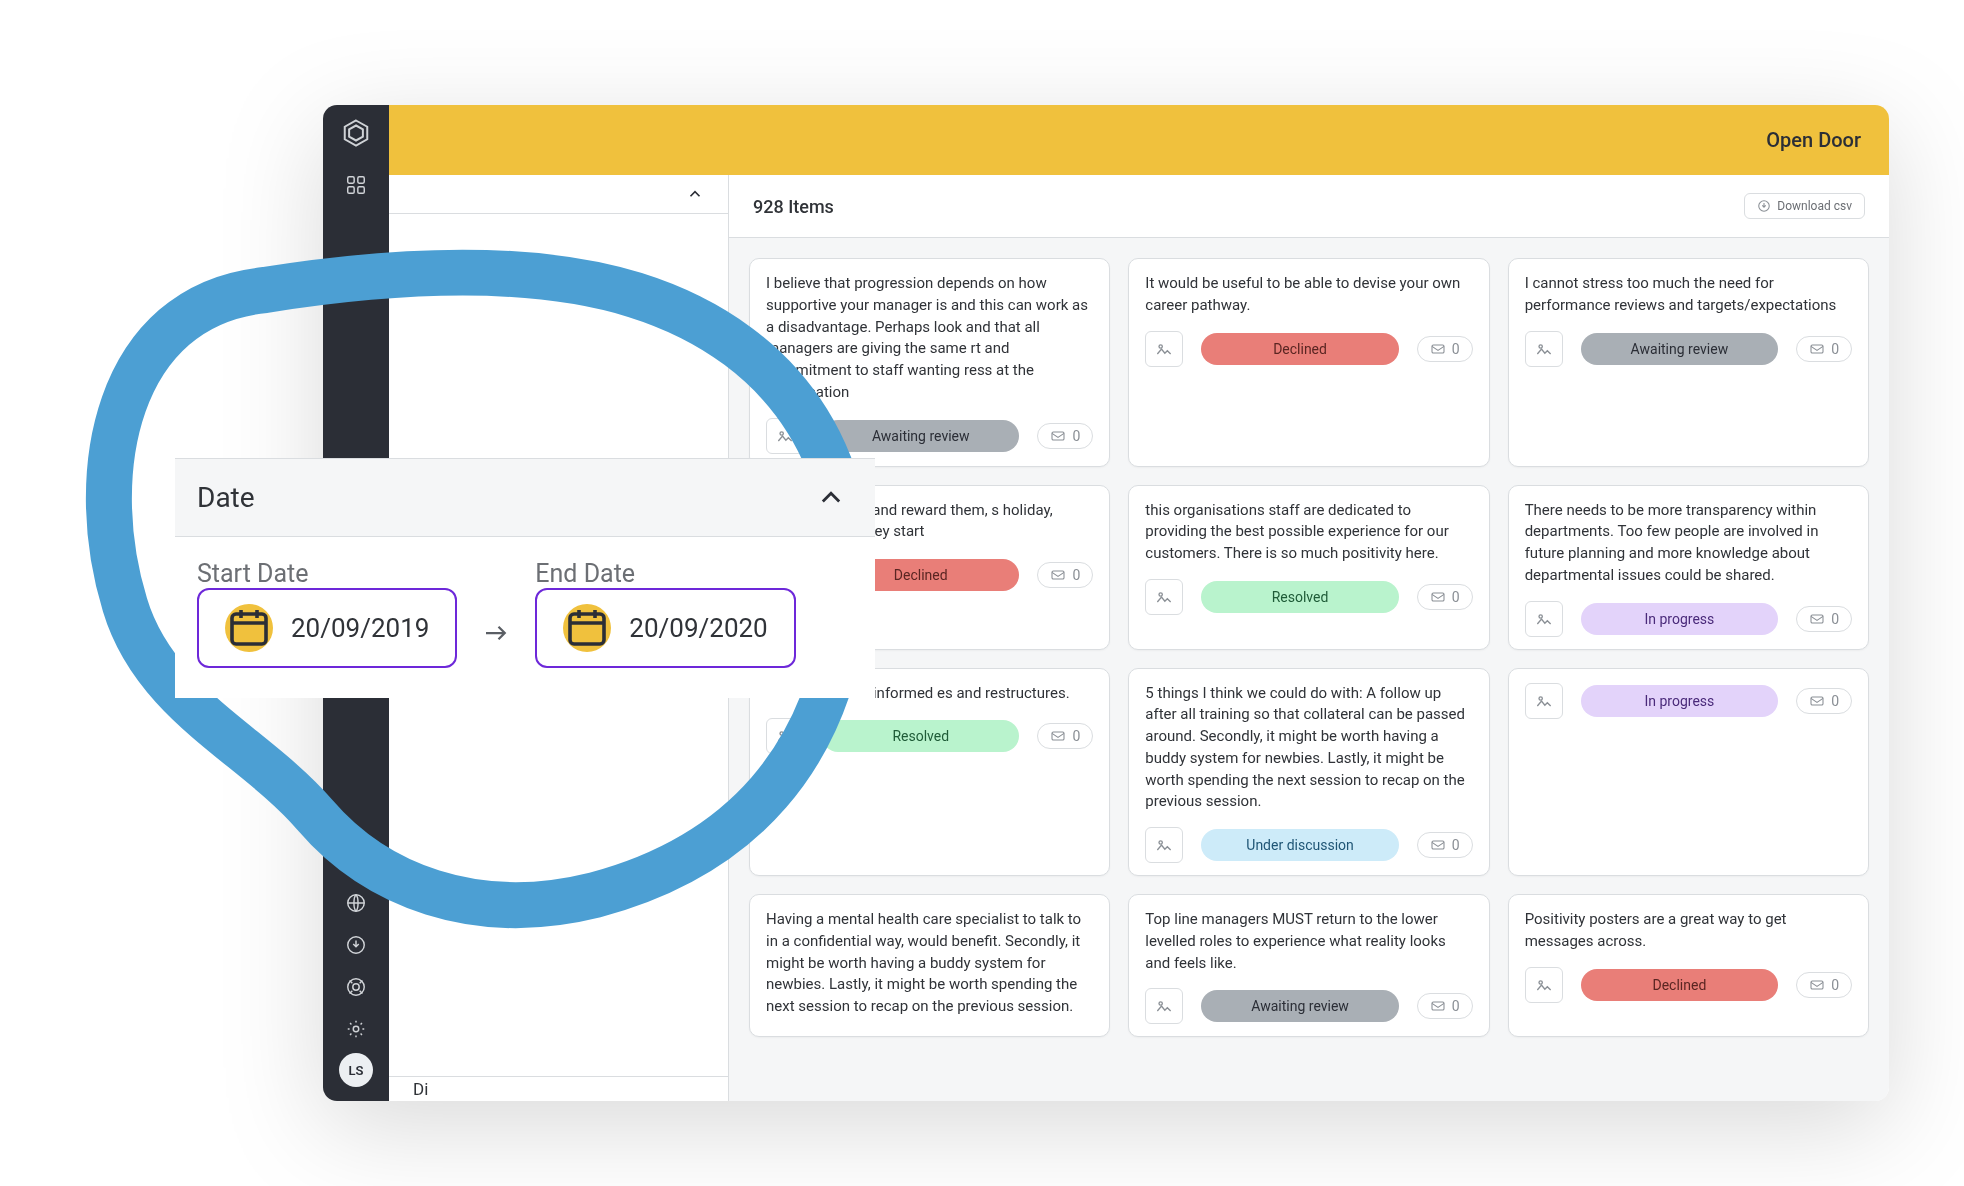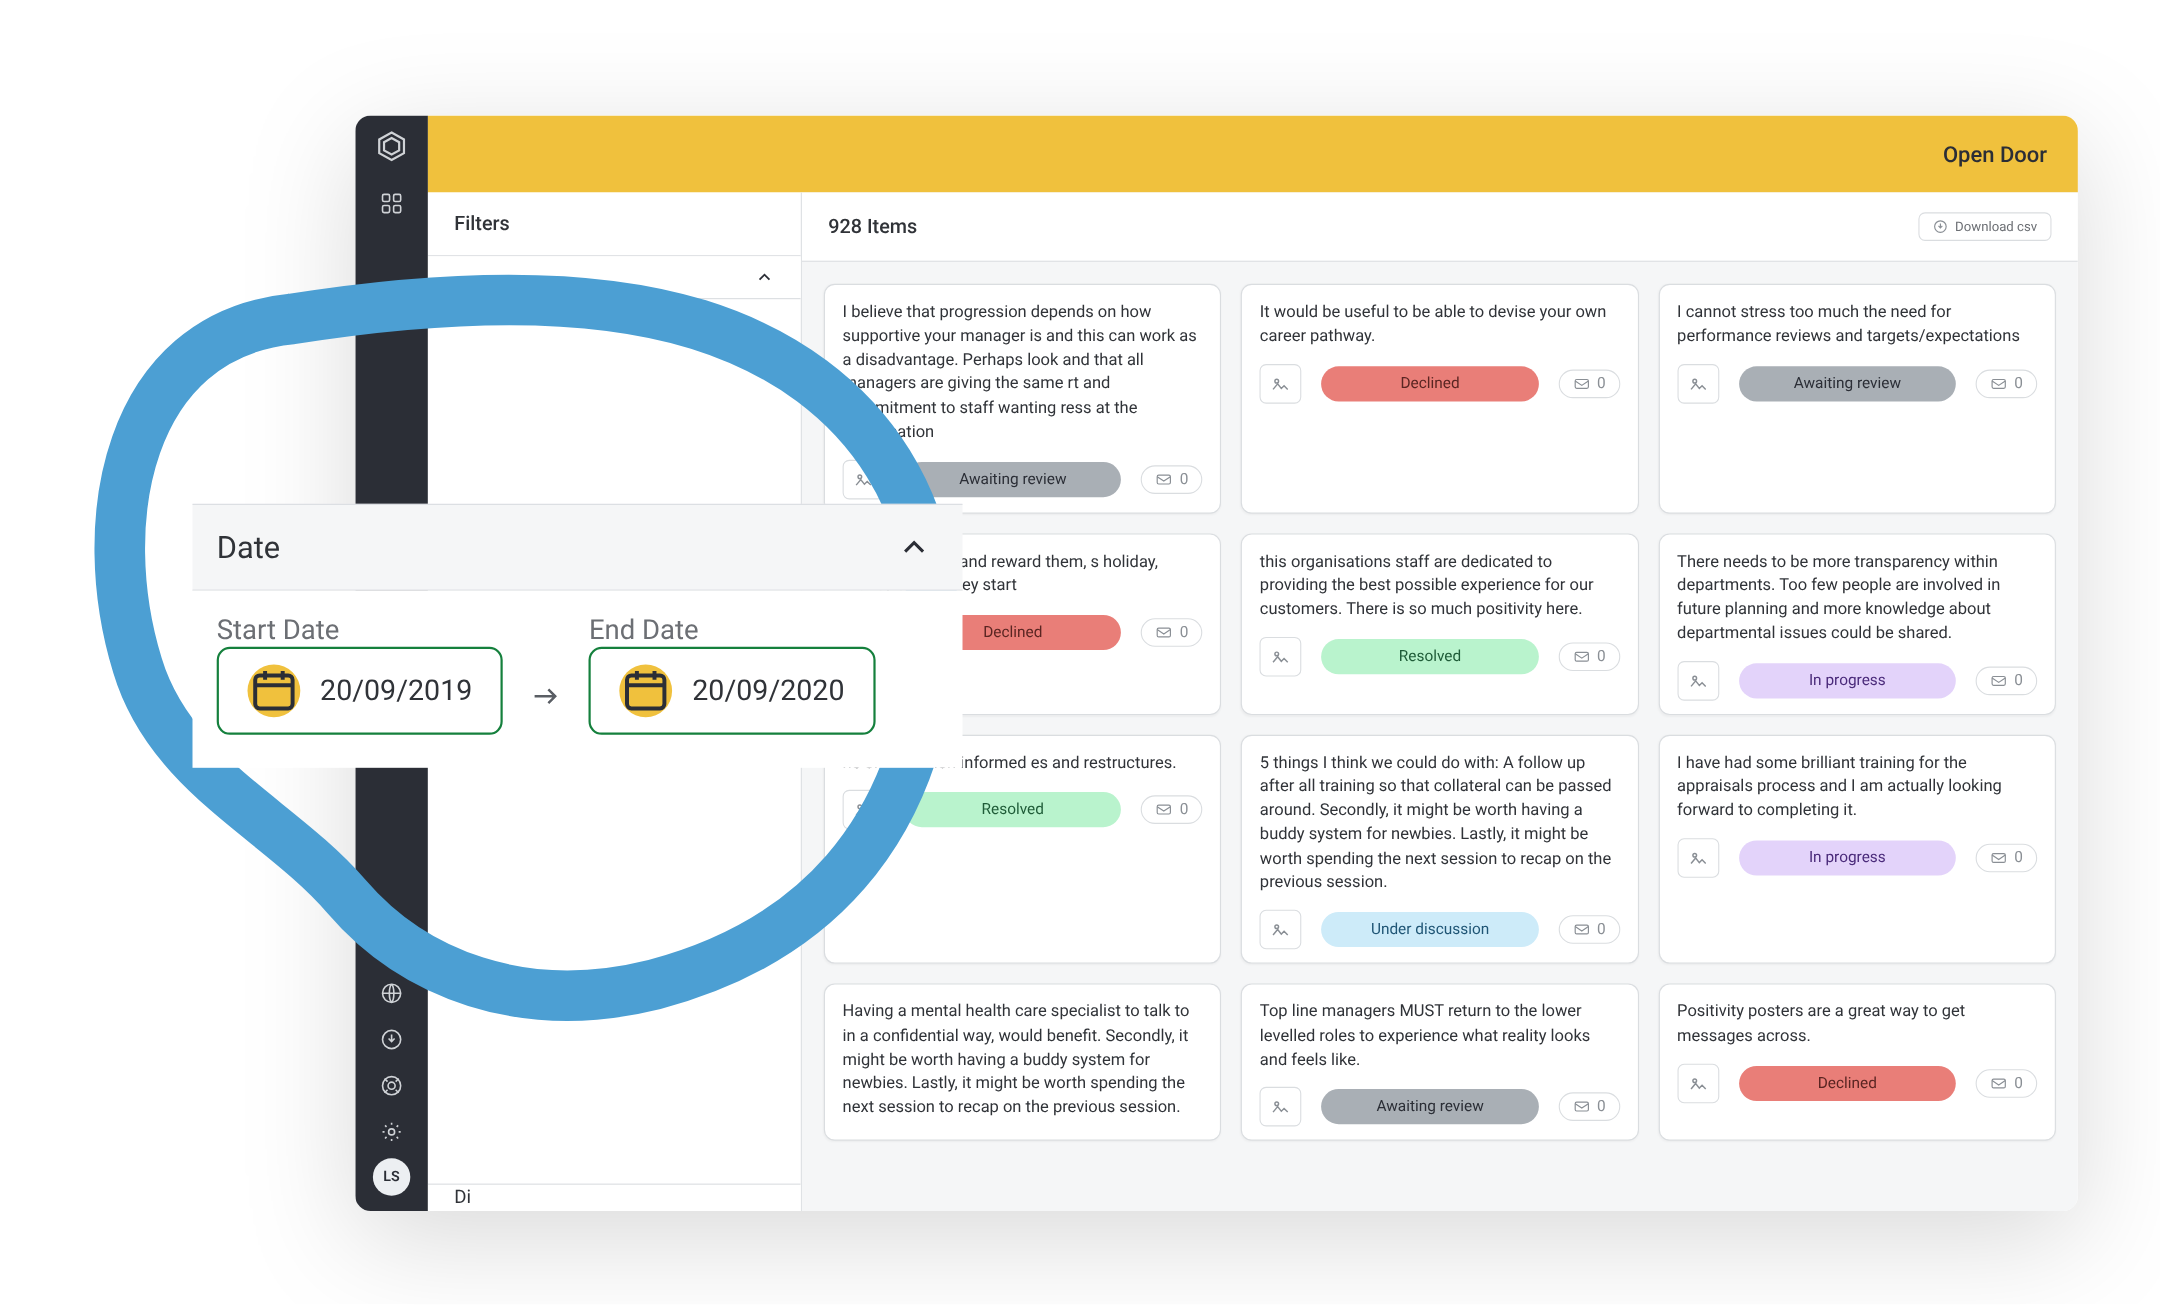--- a/index.html
+++ b/index.html
@@ -151,21 +151,21 @@
     padding:22px 30px 22px 22px;background:var(--panel-bg);border-top:1px solid var(--border);border-bottom:1px solid var(--border);
     font-size:28px;font-weight:400;color:var(--text);
   }
   .date-body{
     padding:22px 22px 30px;background:#fff;display:flex;align-items:flex-end;gap:24px;
   }
   .date-field{display:flex;flex-direction:column;gap:0;}
   .date-label{font-size:25px;color:var(--muted);}
   .date-box{
     display:flex;align-items:center;gap:18px;
-    border:2px solid #15803d;border-radius:12px;background:#fff;
+    border:2px solid #6d28d9;border-radius:12px;background:#fff;
     padding:14px 26px;font-size:26px;color:var(--text);
   }
   .cal-icon{width:48px;height:48px;border-radius:50%;background:var(--brand-yellow);display:flex;align-items:center;justify-content:center;color:#2b2e36;}
   .arrow-between{font-size:26px;color:#5a5e64;padding-bottom:20px;}
 
   svg{display:block}
 </style>
 </head>
 <body>
 
@@ -215,21 +215,20 @@
           </svg>
       </div>
       <div class="avatar">LS</div>
     </div>
 
     <div class="header">
       <span>Open Door</span>
     </div>
 
     <div class="filters">
-      <div class="filters-head">Filters</div>
       <div class="section-head">
         <span class="chev">
           <svg width="18" height="18" viewBox="0 0 24 24" fill="none" stroke="#2B2E36" stroke-width="2.2">
               <path d="M6 15l6-6 6 6"></path>
             </svg>
         </span>
       </div>
       <div class="dir-stub">
         <span>Di</span>
       </div>
@@ -393,21 +392,20 @@
               <div class="msgs">
                 <svg width="16" height="16" viewBox="0 0 24 24" fill="none" stroke="#8a8f95" stroke-width="1.6">
                   <rect x="3" y="6" width="18" height="12" rx="2"></rect>
                   <path d="M3 8l9 6 9-6"></path>
                 </svg>
                 <span>0</span>
               </div>
             </div>
           </div>
           <div class="card">
-            <div class="body">I have had some brilliant training for the appraisals process and I am actually looking forward to completing it.</div>
             <div class="foot">
               <div class="thumb">
                 <svg width="20" height="20" viewBox="0 0 24 24" fill="none" stroke="#8a8f95" stroke-width="1.6">
                   <circle cx="8" cy="9" r="2"></circle>
                   <path d="M4 18l5-6 4 5 3-3 4 4"></path>
                 </svg>
               </div>
               <div class="status inprogress">In progress</div>
               <div class="msgs">
                 <svg width="16" height="16" viewBox="0 0 24 24" fill="none" stroke="#8a8f95" stroke-width="1.6">

